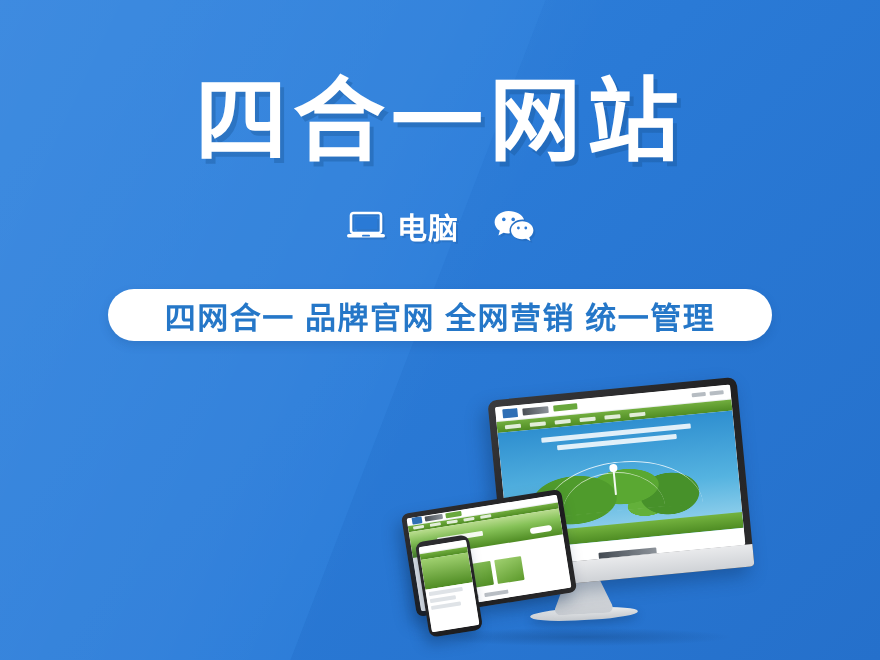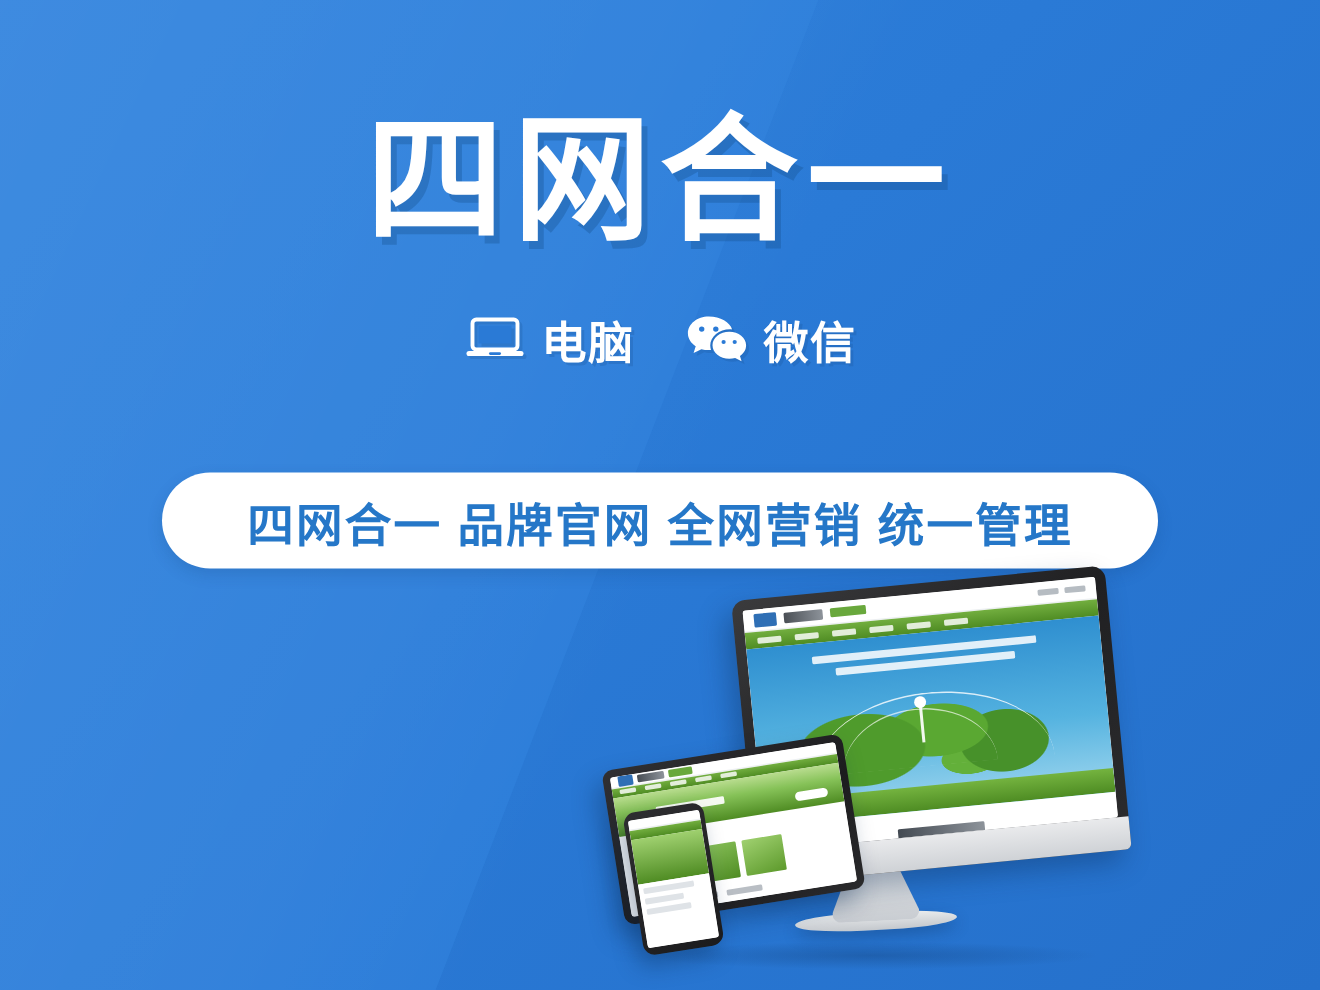--- a/index.html
+++ b/index.html
@@ -75,28 +75,27 @@
     justify-content:center;
     width:42px; height:40px;
     filter:drop-shadow(2px 2px 0 rgba(22,78,140,.22));
   }
   .feature-icon svg{ display:block; }
 
   
   .pill{
     position:absolute;
     left:108px; top:289px;
-    width:664px; height:64px;
+    width:664px; height:52px;
     background:#ffffff;
     border-radius:34px;
     display:flex;
     align-items:center;
     justify-content:center;
     box-shadow:0 4px 10px rgba(18,62,115,.18);
-    margin-top:26px;
   }
   .pill-text{
     color:#2577c8;
     font-size:31px;
     font-weight:bold;
     letter-spacing:1.5px;
     white-space:nowrap;
   }
 
   
@@ -385,21 +384,21 @@
 </style>
 </head>
 <body>
 
 <div class="banner">
 
   <div class="bg-gradient"></div>
   <div class="bg-wedge"></div>
   <div class="bg-wedge-soft"></div>
 
-  <div class="headline">四网合一</div>
+  <div class="headline">四合一网站</div>
 
   <div class="feature-row">
 
     <div class="feature">
       <span class="feature-icon">
         <svg width="40" height="30" viewBox="0 0 40 30" aria-hidden="true">
           <rect x="5" y="2" width="30" height="20" rx="2.5" fill="none" stroke="#ffffff" stroke-width="2.6"></rect>
           <rect x="9" y="6" width="22" height="12" fill="#2a7ad6"></rect>
           <rect x="1" y="23" width="38" height="3.4" rx="1.7" fill="#ffffff"></rect>
           <rect x="16" y="23.8" width="8" height="1.8" rx=".9" fill="#2a7ad6"></rect>
@@ -413,21 +412,20 @@
       <span class="feature-icon">
         <svg width="42" height="34" viewBox="0 0 42 34" aria-hidden="true">
           <path d="M15.5 2C7.8 2 1.6 7 1.6 13.2c0 3.5 2 6.6 5.2 8.6L5.4 26.4l5.2-2.6c1.5.4 3.1.6 4.9.6.5 0 1 0 1.5-.1-.3-.9-.5-1.9-.5-2.9 0-6 5.9-10.9 13.2-10.9.5 0 1 0 1.4.1C29.7 6 23.3 2 15.5 2z" fill="#ffffff"></path>
           <circle cx="10.8" cy="10.4" r="1.8" fill="#2a7ad6"></circle>
           <circle cx="20.2" cy="10.4" r="1.8" fill="#2a7ad6"></circle>
           <path d="M40.4 21.2c0-5-5-9-11.2-9s-11.2 4-11.2 9 5 9 11.2 9c1.4 0 2.7-.2 3.9-.5l4.3 2.2-1.1-3.6c2.6-1.6 4.1-4.2 4.1-7.1z" fill="#ffffff"></path>
           <circle cx="25.4" cy="19" r="1.4" fill="#2a7ad6"></circle>
           <circle cx="32.8" cy="19" r="1.4" fill="#2a7ad6"></circle>
         </svg>
       </span>
-      <span class="feature-label">微信</span>
     </div>
 
 
   </div>
 
   <div class="pill">
     <span class="pill-text">四网合一  品牌官网 全网营销 统一管理</span>
   </div>
 
   <div class="devices">

